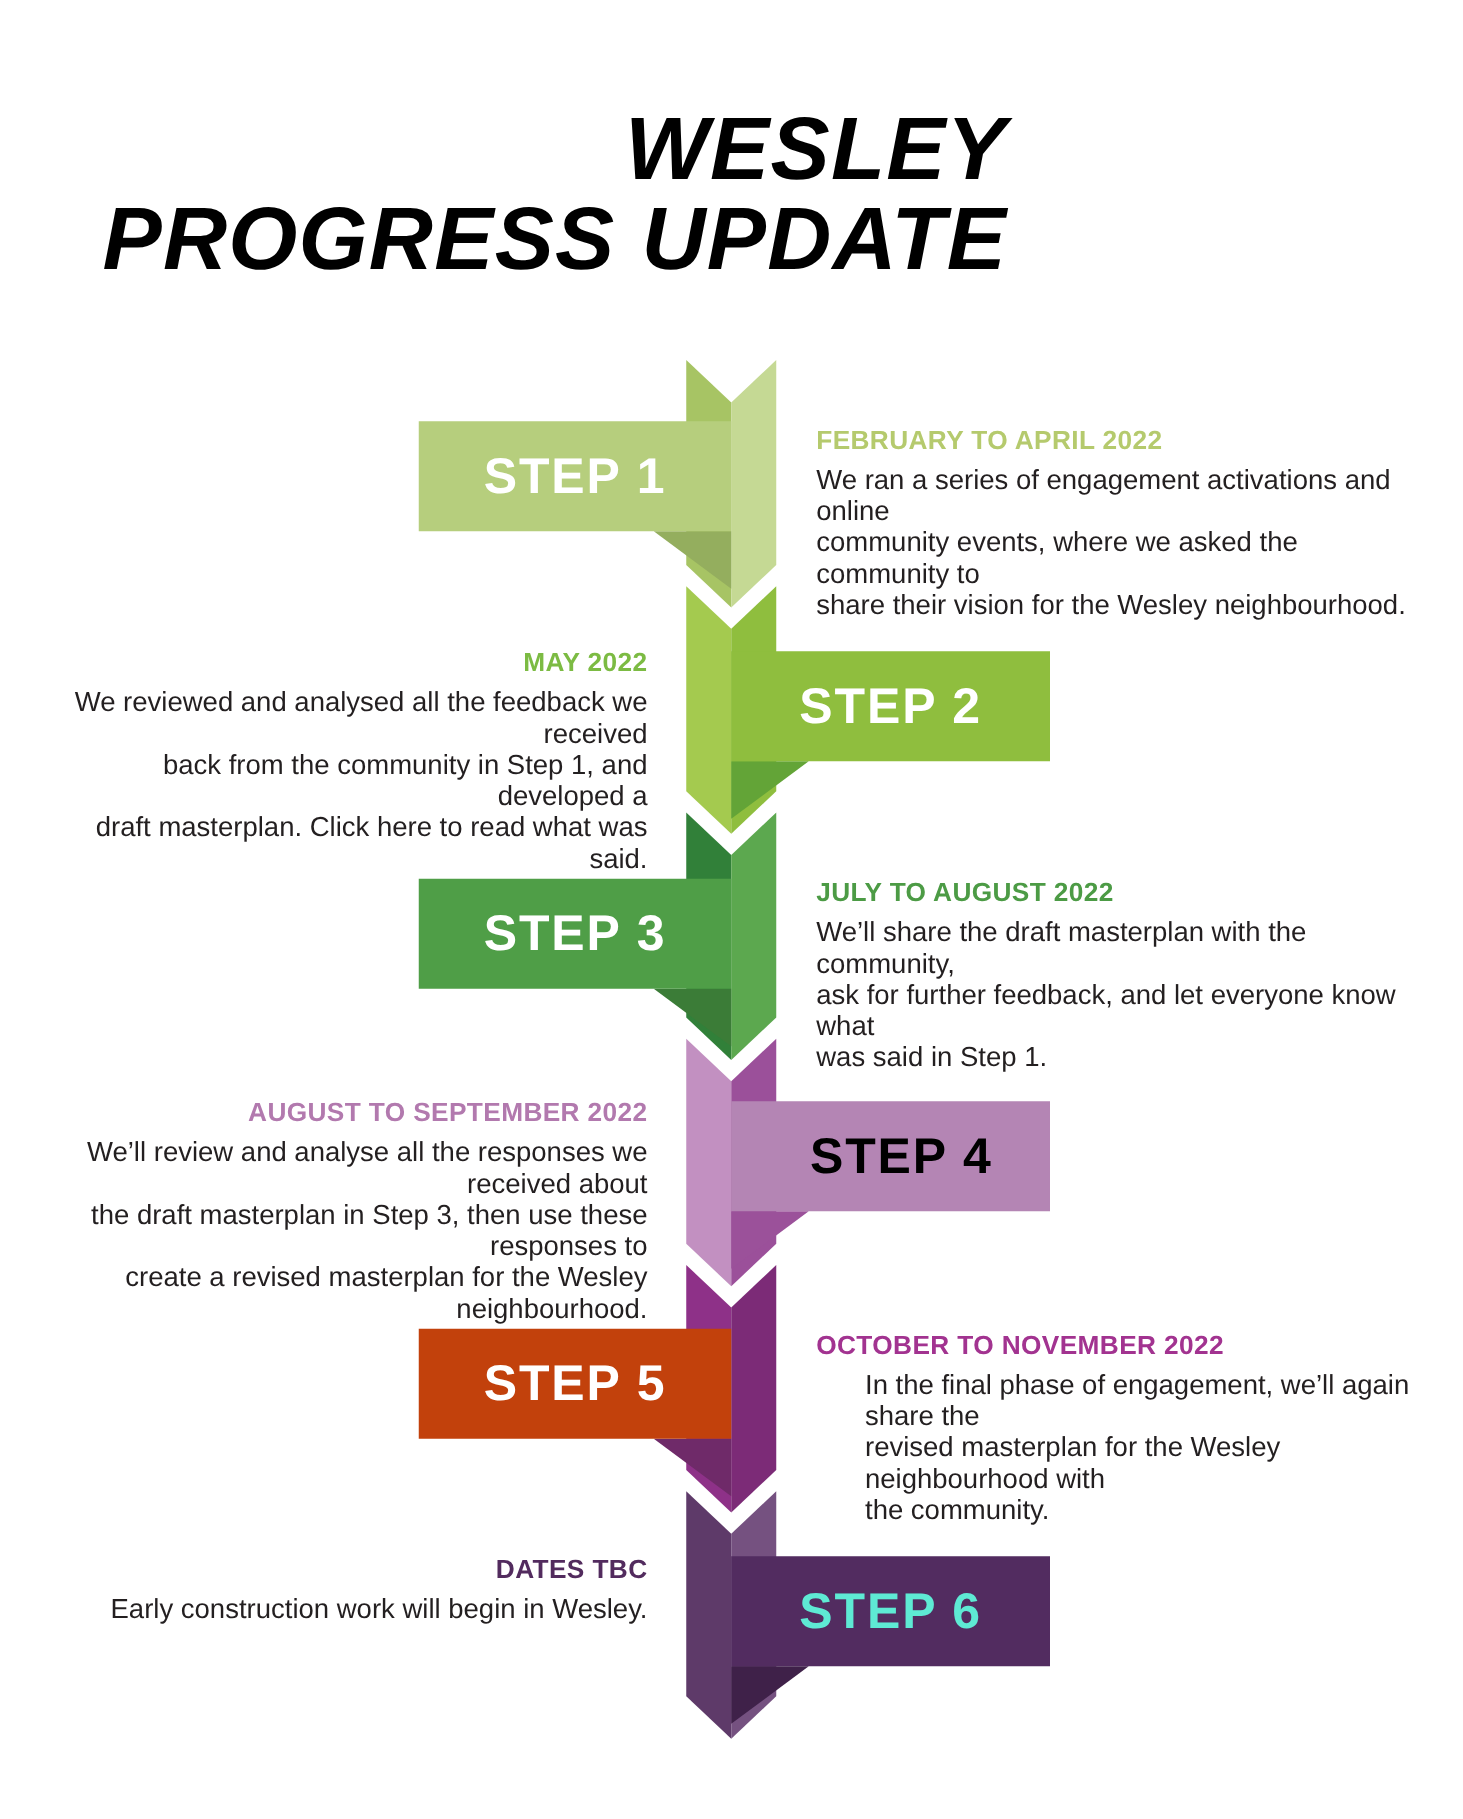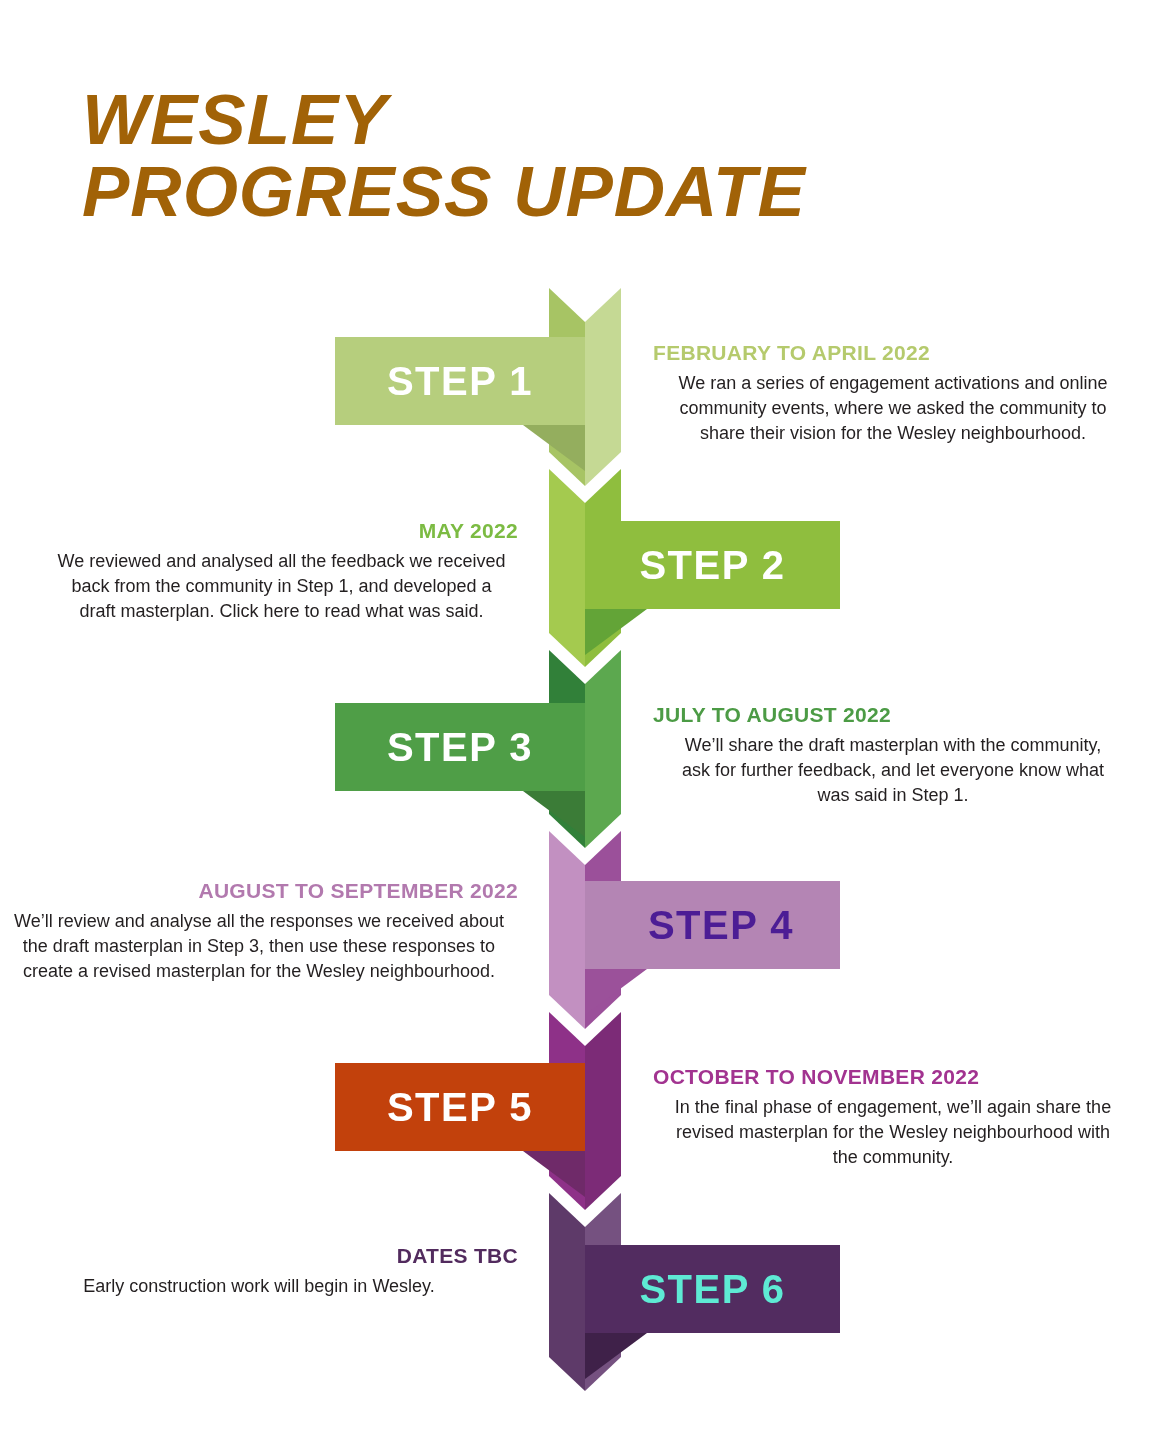--- a/index.html
+++ b/index.html
@@ -23,29 +23,29 @@
     font-size:40px;font-weight:bold;letter-spacing:1.5px;line-height:1;
   }
   .textblock{position:absolute;z-index:3;}
   .textblock.right-col{left:653px;width:480px;text-align:left;}
   .textblock.left-col{left:0;width:518px;text-align:right;}
   .date-heading{
     font-size:21px;font-weight:bold;letter-spacing:0.3px;
     line-height:25px;margin-bottom:6px;
   }
   .step-body{
-    font-size:18px;line-height:25px;color:#231F20;white-space:pre-line;text-align:center;
+    font-size:22px;line-height:25px;color:#231F20;white-space:pre-line;
   }
 </style>
 </head>
 <body>
 
 <div class="canvas">
 
-  <div class="title" style="color: #a16207;">WESLEY
+  <div class="title" style="color: #000000; text-align: right;">WESLEY
 PROGRESS UPDATE</div>
 
   <svg class="chevron-svg" width="1170" height="1455" viewBox="0 0 1170 1455">
 
     <polygon points="549,288 585,322 585,486 549,452" fill="#A7C464"></polygon>
     <polygon points="585,322 621,288 621,452 585,486" fill="#C5D994"></polygon>
 
     <polygon points="549,469 585,503 585,667 549,633" fill="#A4CA4F"></polygon>
     <polygon points="585,503 621,469 621,633 585,667" fill="#8FBE3E"></polygon>
 
@@ -72,21 +72,21 @@
   <div class="banner side-left" style="top: 337px; background-color: rgb(182, 206, 125);">
     <span class="banner-label" style="color: rgb(255, 255, 255);">STEP 1</span>
   </div>
   <div class="banner side-right" style="top: 521px; background-color: rgb(143, 190, 62);">
     <span class="banner-label" style="color: rgb(255, 255, 255);">STEP 2</span>
   </div>
   <div class="banner side-left" style="top: 703px; background-color: rgb(79, 158, 71);">
     <span class="banner-label" style="color: rgb(255, 255, 255);">STEP 3</span>
   </div>
   <div class="banner side-right" style="top: 881px; background-color: rgb(180, 133, 180);">
-    <span class="banner-label" style="color: #4c1d95; margin-left: 17px;">STEP 4</span>
+    <span class="banner-label" style="color: #000000; margin-left: 17px;">STEP 4</span>
   </div>
   <div class="banner side-left" style="top: 1063px; background-color: #c2410c;">
     <span class="banner-label" style="color: rgb(255, 255, 255);">STEP 5</span>
   </div>
   <div class="banner side-right" style="top: 1245px; background-color: rgb(82, 44, 96);">
     <span class="banner-label" style="color: #5eead4;">STEP 6</span>
   </div>
 
   <div class="textblock right-col" style="top:340px">
     <div class="date-heading" style="color: rgb(181, 202, 109);">FEBRUARY TO APRIL 2022</div>
@@ -111,21 +111,21 @@
 
   <div class="textblock left-col" style="top:878px">
     <div class="date-heading" style="color: rgb(178, 121, 174);">AUGUST TO SEPTEMBER 2022</div>
     <div class="step-body" style="color: rgb(35, 31, 32);">We’ll review and analyse all the responses we received about
 the draft masterplan in Step 3, then use these responses to
 create a revised masterplan for the Wesley neighbourhood.</div>
   </div>
 
   <div class="textblock right-col" style="top:1064px">
     <div class="date-heading" style="color: rgb(162, 51, 144);">OCTOBER TO NOVEMBER 2022</div>
-    <div class="step-body" style="color: rgb(35, 31, 32);">In the final phase of engagement, we’ll again share the
+    <div class="step-body" style="color: rgb(35, 31, 32); margin-left: 39px;">In the final phase of engagement, we’ll again share the
 revised masterplan for the Wesley neighbourhood with
 the community.</div>
   </div>
 
   <div class="textblock left-col" style="top:1243px">
     <div class="date-heading" style="color: rgb(82, 43, 94); text-align: right;">DATES TBC</div>
     <div class="step-body" style="color: rgb(35, 31, 32);">Early construction work will begin in Wesley.</div>
   </div>
 
 </div>

